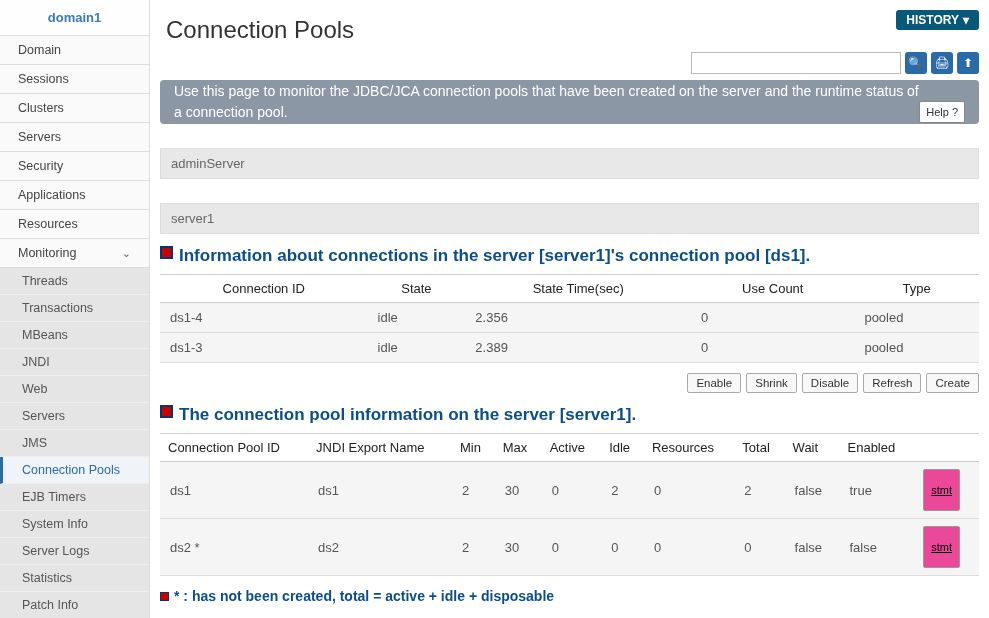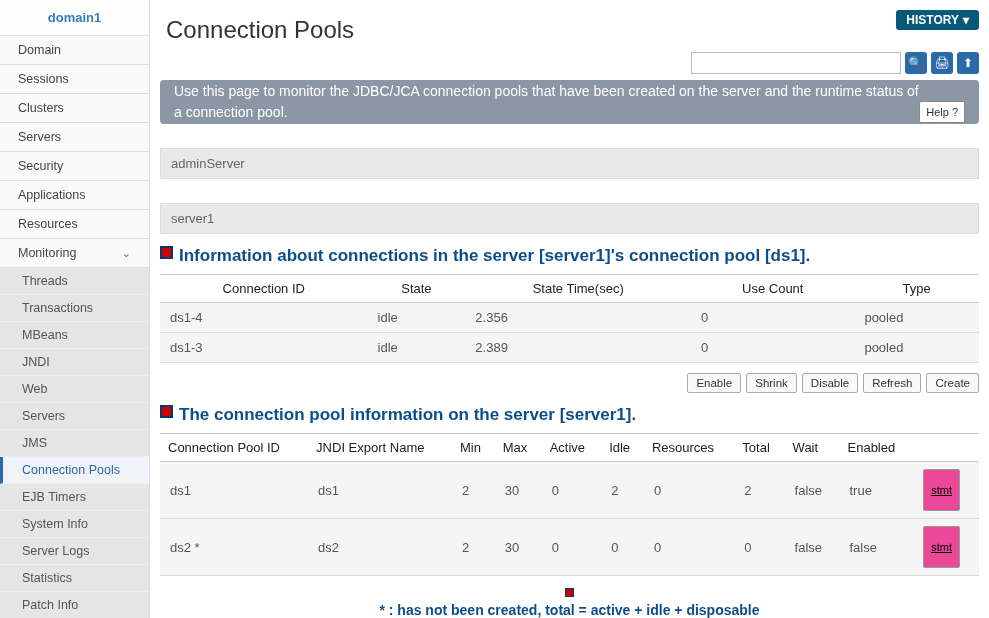--- a/index.html
+++ b/index.html
@@ -24,21 +24,21 @@
 .help-btn { background: #fff; color: #333; border: 1px solid #888; padding: 2px 6px; font-size: 11px; border-radius: 2px; cursor: pointer; display: inline-flex; gap: 3px; align-items: center; }
 .srv-row { background: #e8e8e8; border: 1px solid #ddd; padding: 7px 10px; color: #666; margin-top: 24px; font-size: 13px; }
 .section-title { color: #0b4e8b; font-size: 17px; font-weight: 600; margin: 12px 0 8px 0; display: flex; align-items: flex-start; gap: 6px; }
 .sq-icon { width: 13px; height: 13px; background: #c00; display: inline-block; border: 2px solid #06386b; }
 table { width: 100%; border-collapse: collapse; }
 th { background: #fff; border-bottom: 1px solid #ccc; border-top: 1px solid #ccc; padding: 6px 8px; font-weight: 500; color: #222; font-size: 13px; text-align: left; }
 td { background: #f5f5f5; border-bottom: 1px solid #ddd; padding: 7px 10px; color: #555; font-size: 13px; }
 .btn-row { display: flex; justify-content: flex-end; gap: 5px; margin: 10px 0; }
 .btn { border: 1px solid #aaa; background: #f8f8f8; padding: 3px 8px; font-size: 11.5px; border-radius: 2px; cursor: pointer; color: #333; }
 .stmt-btn { border: 1px solid #999; background: #ec4899; padding: 14px 7px; font-size: 11px; border-radius: 2px; cursor: pointer; text-decoration: underline; }
-.note { color: #0b4e8b; font-weight: 600; font-size: 14px; margin: 12px 0 8px 0; display: flex; gap: 5px; align-items: center; flex-direction: column; }
+.note { color: #0b4e8b; font-weight: 600; font-size: 14px; margin: 12px 0 8px 0; display: flex; gap: 5px; align-items: center; }
 .mini-sq { width: 9px; height: 9px; background: #c00; border: 1px solid #06386b; display: inline-block; }
 </style>
 </head>
 <body>
 
 <div class="container">
   <div class="sidebar">
     <div class="sidebar-title">domain1</div>
     <div class="nav-item">Domain</div>
     <div class="nav-item">Sessions</div>

